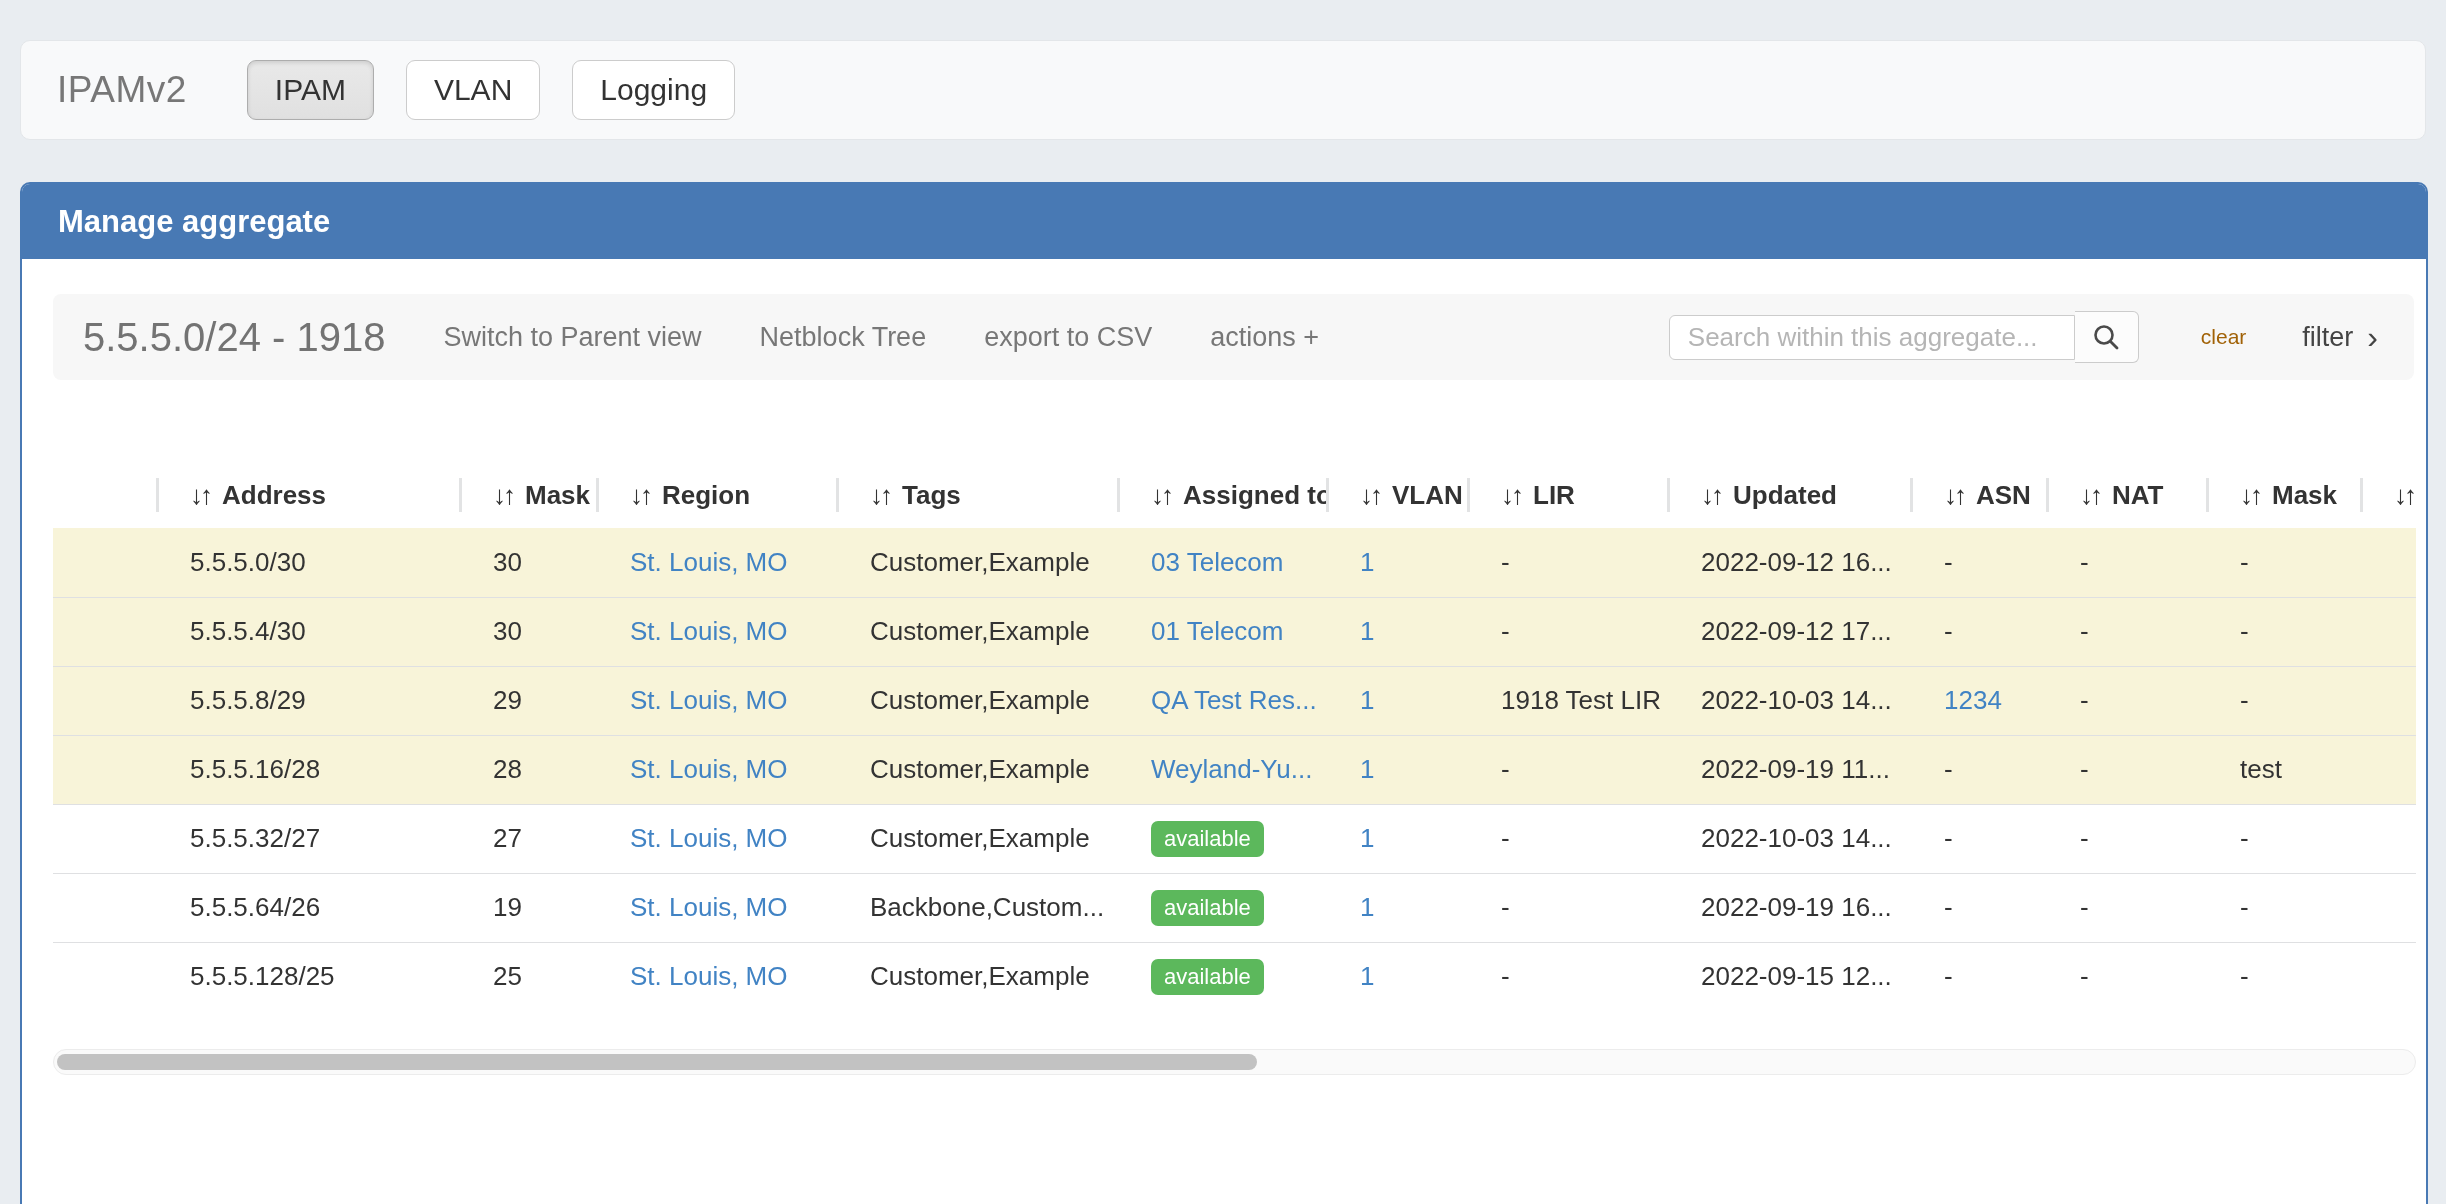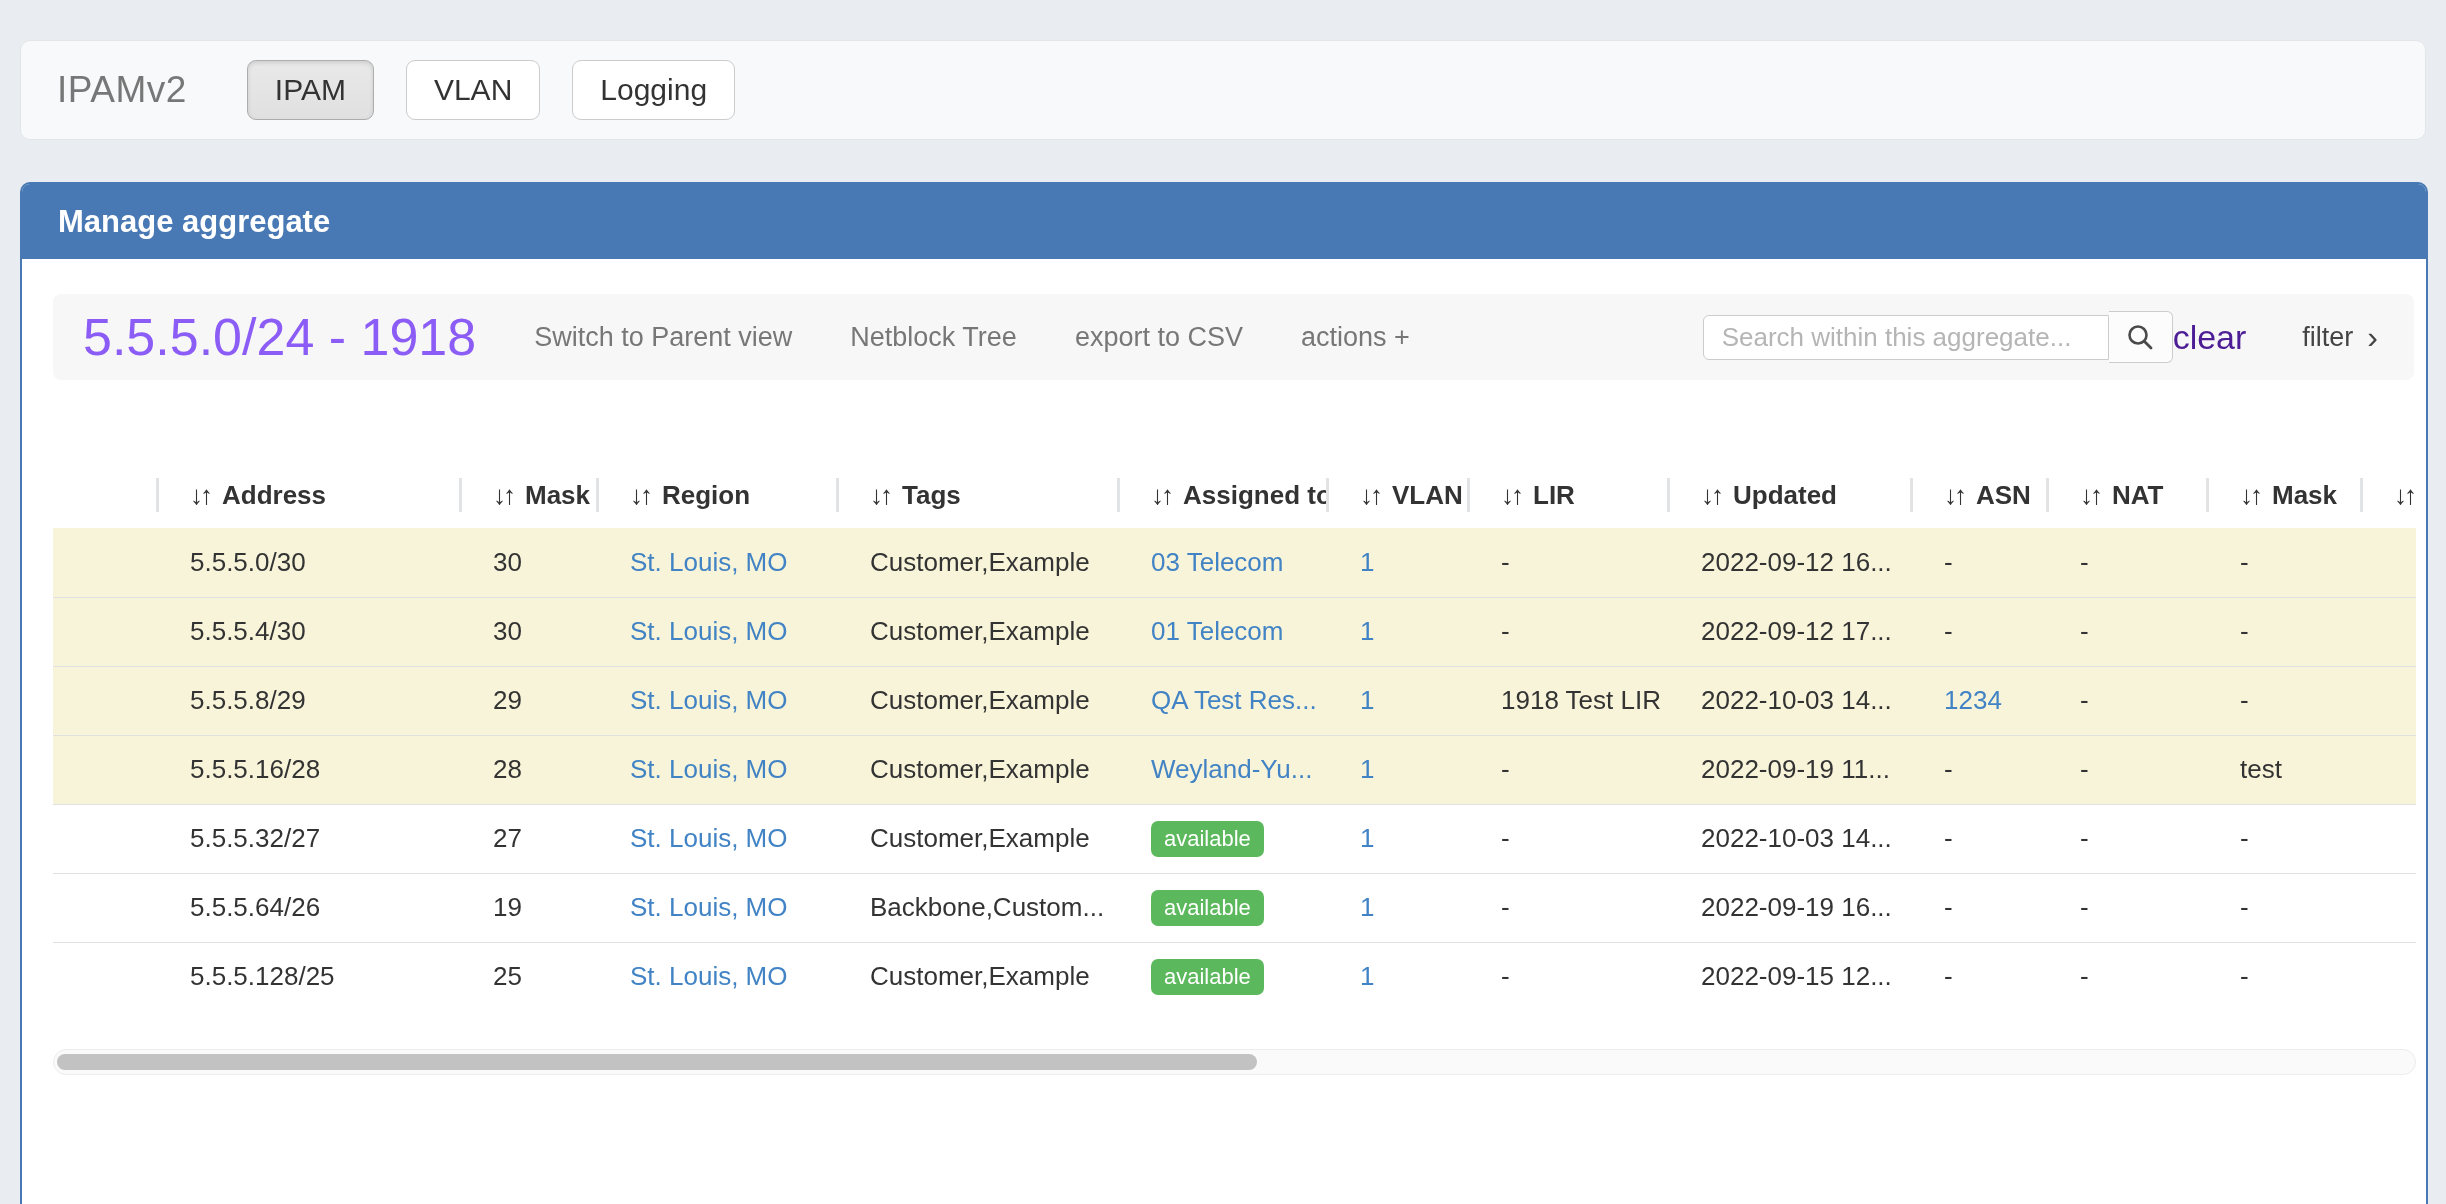--- a/index.html
+++ b/index.html
@@ -22,31 +22,31 @@
   
   .panel { position:absolute; left:20px; top:182px; width:2408px; height:1100px;
            background:#fff; border:2px solid #4879b4; border-radius:10px 10px 0 0; overflow:hidden; }
   .panel-header { height:75px; background:#4879b4; display:flex; align-items:center; padding-left:36px; }
   .panel-title { color:#fff; font-size:31px; font-weight:bold; }
   .panel-body { padding:35px 12px 0 31px; }
 
   
   .toolbar { height:86px; background:#f7f7f7; border-radius:8px;
              display:flex; align-items:center; padding:0 28px 0 30px; }
-  .agg-title { font-size:52px; color:#8b5cf6; margin-right:58px; white-space:nowrap; }
+  .agg-title { font-size:40px; color:#737373; margin-right:58px; white-space:nowrap; }
   .tb-link { font-size:27px; color:#777; margin-right:58px; white-space:nowrap; cursor:pointer; }
   .search-group { margin-left:auto; display:flex; align-items:center; }
   .search-input { width:406px; height:45px; border:1px solid #ccc; border-radius:6px 0 0 6px;
                   padding:0 18px; font-size:26px; color:#555; background:#fff; outline:none;
                   font-family:"Liberation Sans", sans-serif; }
   .search-input::placeholder { color:#b5b5b5; }
   .search-btn { width:64px; height:52px; border:1px solid #ccc; border-left:none;
                 border-radius:0 6px 6px 0; background:#fcfcfc; display:flex;
                 align-items:center; justify-content:center; cursor:pointer; }
-  .clear-link { font-size:34px; color:#4c1d95; cursor:pointer; }
+  .clear-link { margin-left:62px; font-size:21px; color:#a16207; cursor:pointer; }
   .filter-link { margin-left:56px; margin-right:8px; font-size:27px; color:#444;
                  cursor:pointer; display:flex; align-items:center; }
   .chev { margin-left:14px; font-size:32px; color:#444; line-height:1; }
 
   
   .table-wrap { margin-top:82px; width:2363px; overflow:hidden; }
   table { width:4597px; table-layout:fixed; border-collapse:collapse; }
   thead th { height:66px; font-size:26px; font-weight:bold; color:#333; text-align:left;
              padding:0 8px 0 34px; position:relative; white-space:nowrap; overflow:hidden; cursor:pointer; }
   thead th.colh::before { content:""; position:absolute; left:0; top:16px; width:3px; height:34px; background:#e2e3e4; }

